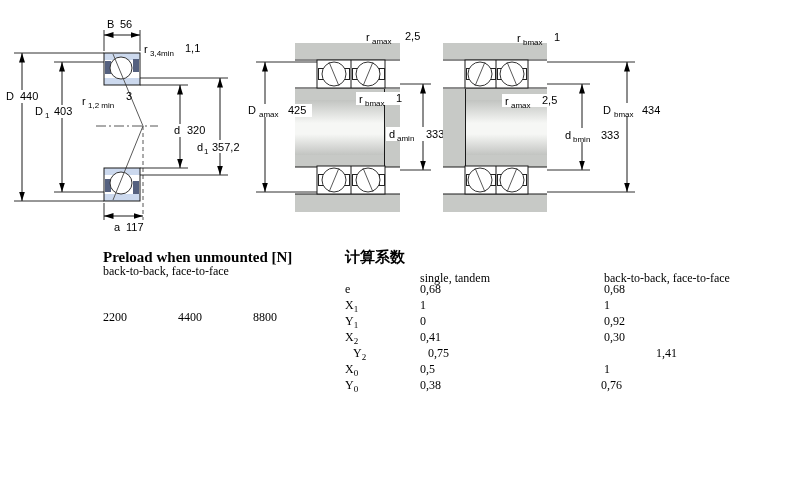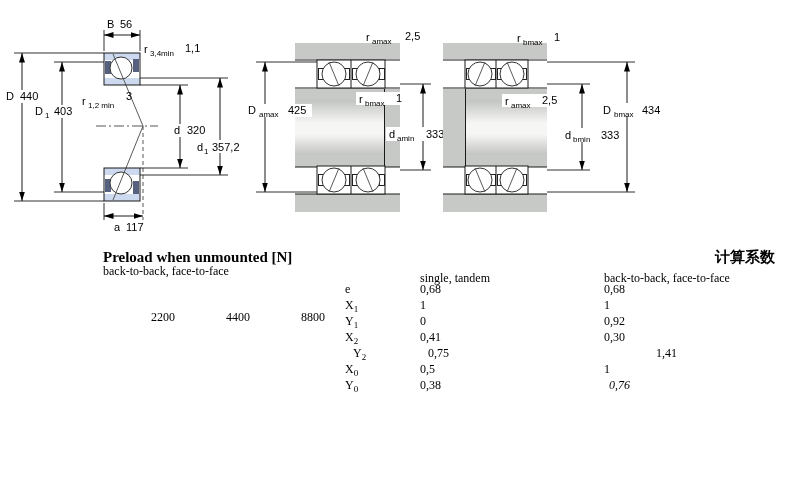--- a/index.html
+++ b/index.html
@@ -279,28 +279,28 @@
       <text x="565" y="139">d</text>
       <text class="sub" x="573" y="142">bmin</text>
       <text x="601" y="139">333</text>
     </g>
   </g>
 </svg>
 
 <div class="tbl" style="left:103px;top:250px;width:240px;height:90px;">
   <div class="t-title">Preload when unmounted [N]</div>
   <div>back-to-back, face-to-face</div>
-  <div class="p-row" style="top:60px;text-align:right;">
+  <div class="p-row" style="top:60px;">
     <span>2200</span>
     <span>4400</span>
     <span>8800</span>
   </div>
 </div>
 
-<div class="tbl" style="left:345px;top:250px;width:430px;height:150px;text-align:right;">
+<div class="tbl" style="left:345px;top:250px;width:430px;height:150px;">
   <div class="t-title">计算系数</div>
   <div class="f-abs" style="left:75px;top:21px;">single, tandem</div>
   <div class="f-abs" style="left:259px;top:21px;">back-to-back, face-to-face</div>
 
   <div class="f-abs" style="left:0;top:32px;">
     <span>e</span><sub></sub>
     <span class="f-abs" style="left:75px;">0,68</span>
     <span class="f-abs" style="left:259px;">0,68</span>
   </div>
   <div class="f-abs" style="left:0;top:48px;">
@@ -324,15 +324,15 @@
     <span class="f-abs" style="left:259px;margin-left:44px;">1,41</span>
   </div>
   <div class="f-abs" style="left:0;top:112px;">
     <span>X</span><sub>0</sub>
     <span class="f-abs" style="left:75px;">0,5</span>
     <span class="f-abs" style="left:259px;">1</span>
   </div>
   <div class="f-abs" style="left:0;top:128px;">
     <span>Y</span><sub>0</sub>
     <span class="f-abs" style="left:75px;">0,38</span>
-    <span class="f-abs" style="left:264px;font-style:italic;">0,76</span>
+    <span class="f-abs" style="left:256px;">0,76</span>
   </div>
 </div>
 
 </body></html>

